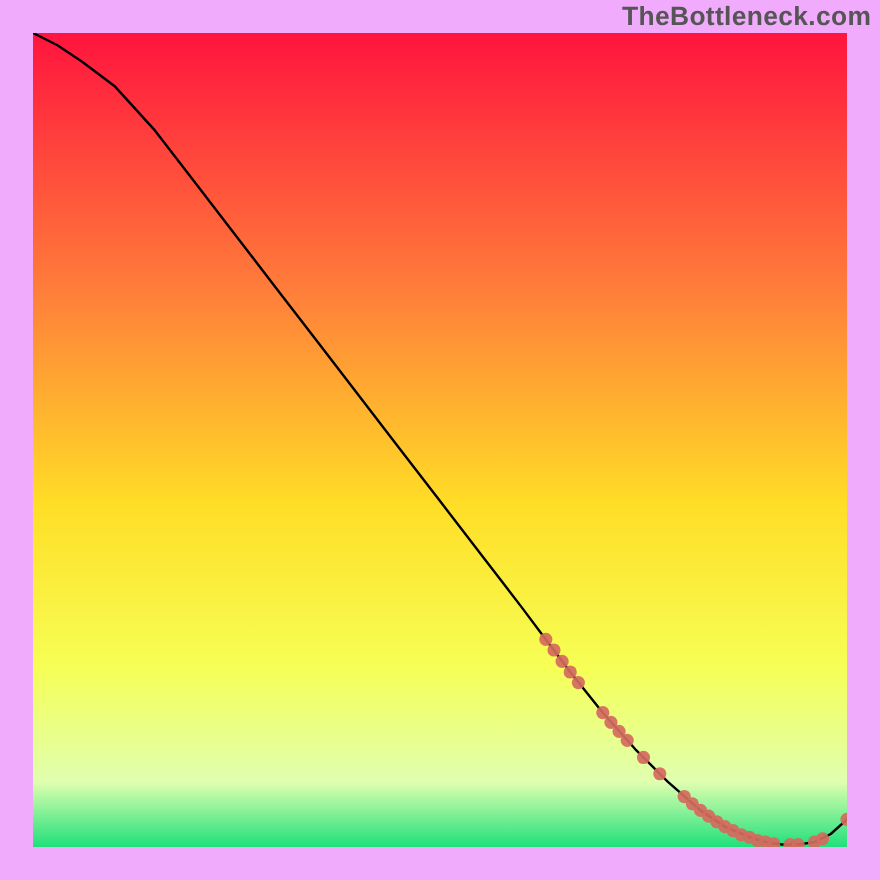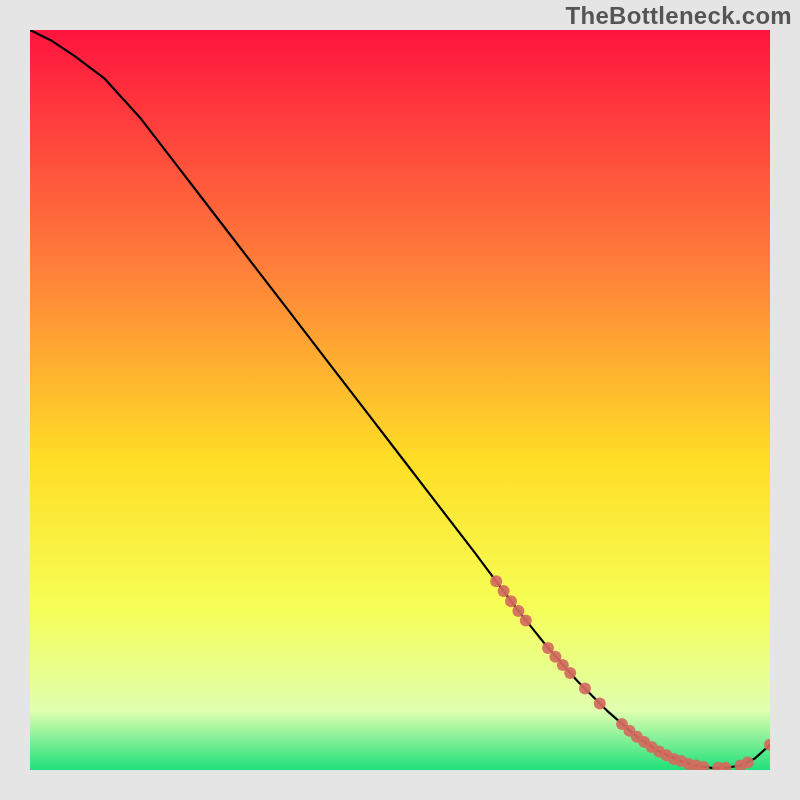--- a/index.html
+++ b/index.html
@@ -8,21 +8,21 @@
     width: 800px;
     height: 800px;
     background: #000;
     overflow: hidden;
     font-family: Arial, Helvetica, sans-serif;
   }
   .frame {
     position: relative;
     width: 800px;
     height: 800px;
-    background: #e5e5e5;
+    background: #f0abfc;
   }
   .watermark {
     position: absolute;
     top: 2px;
     right: 8px;
     color: #555;
     font-size: 24px;
     font-weight: 600;
     letter-spacing: 0.3px;
     z-index: 5;

